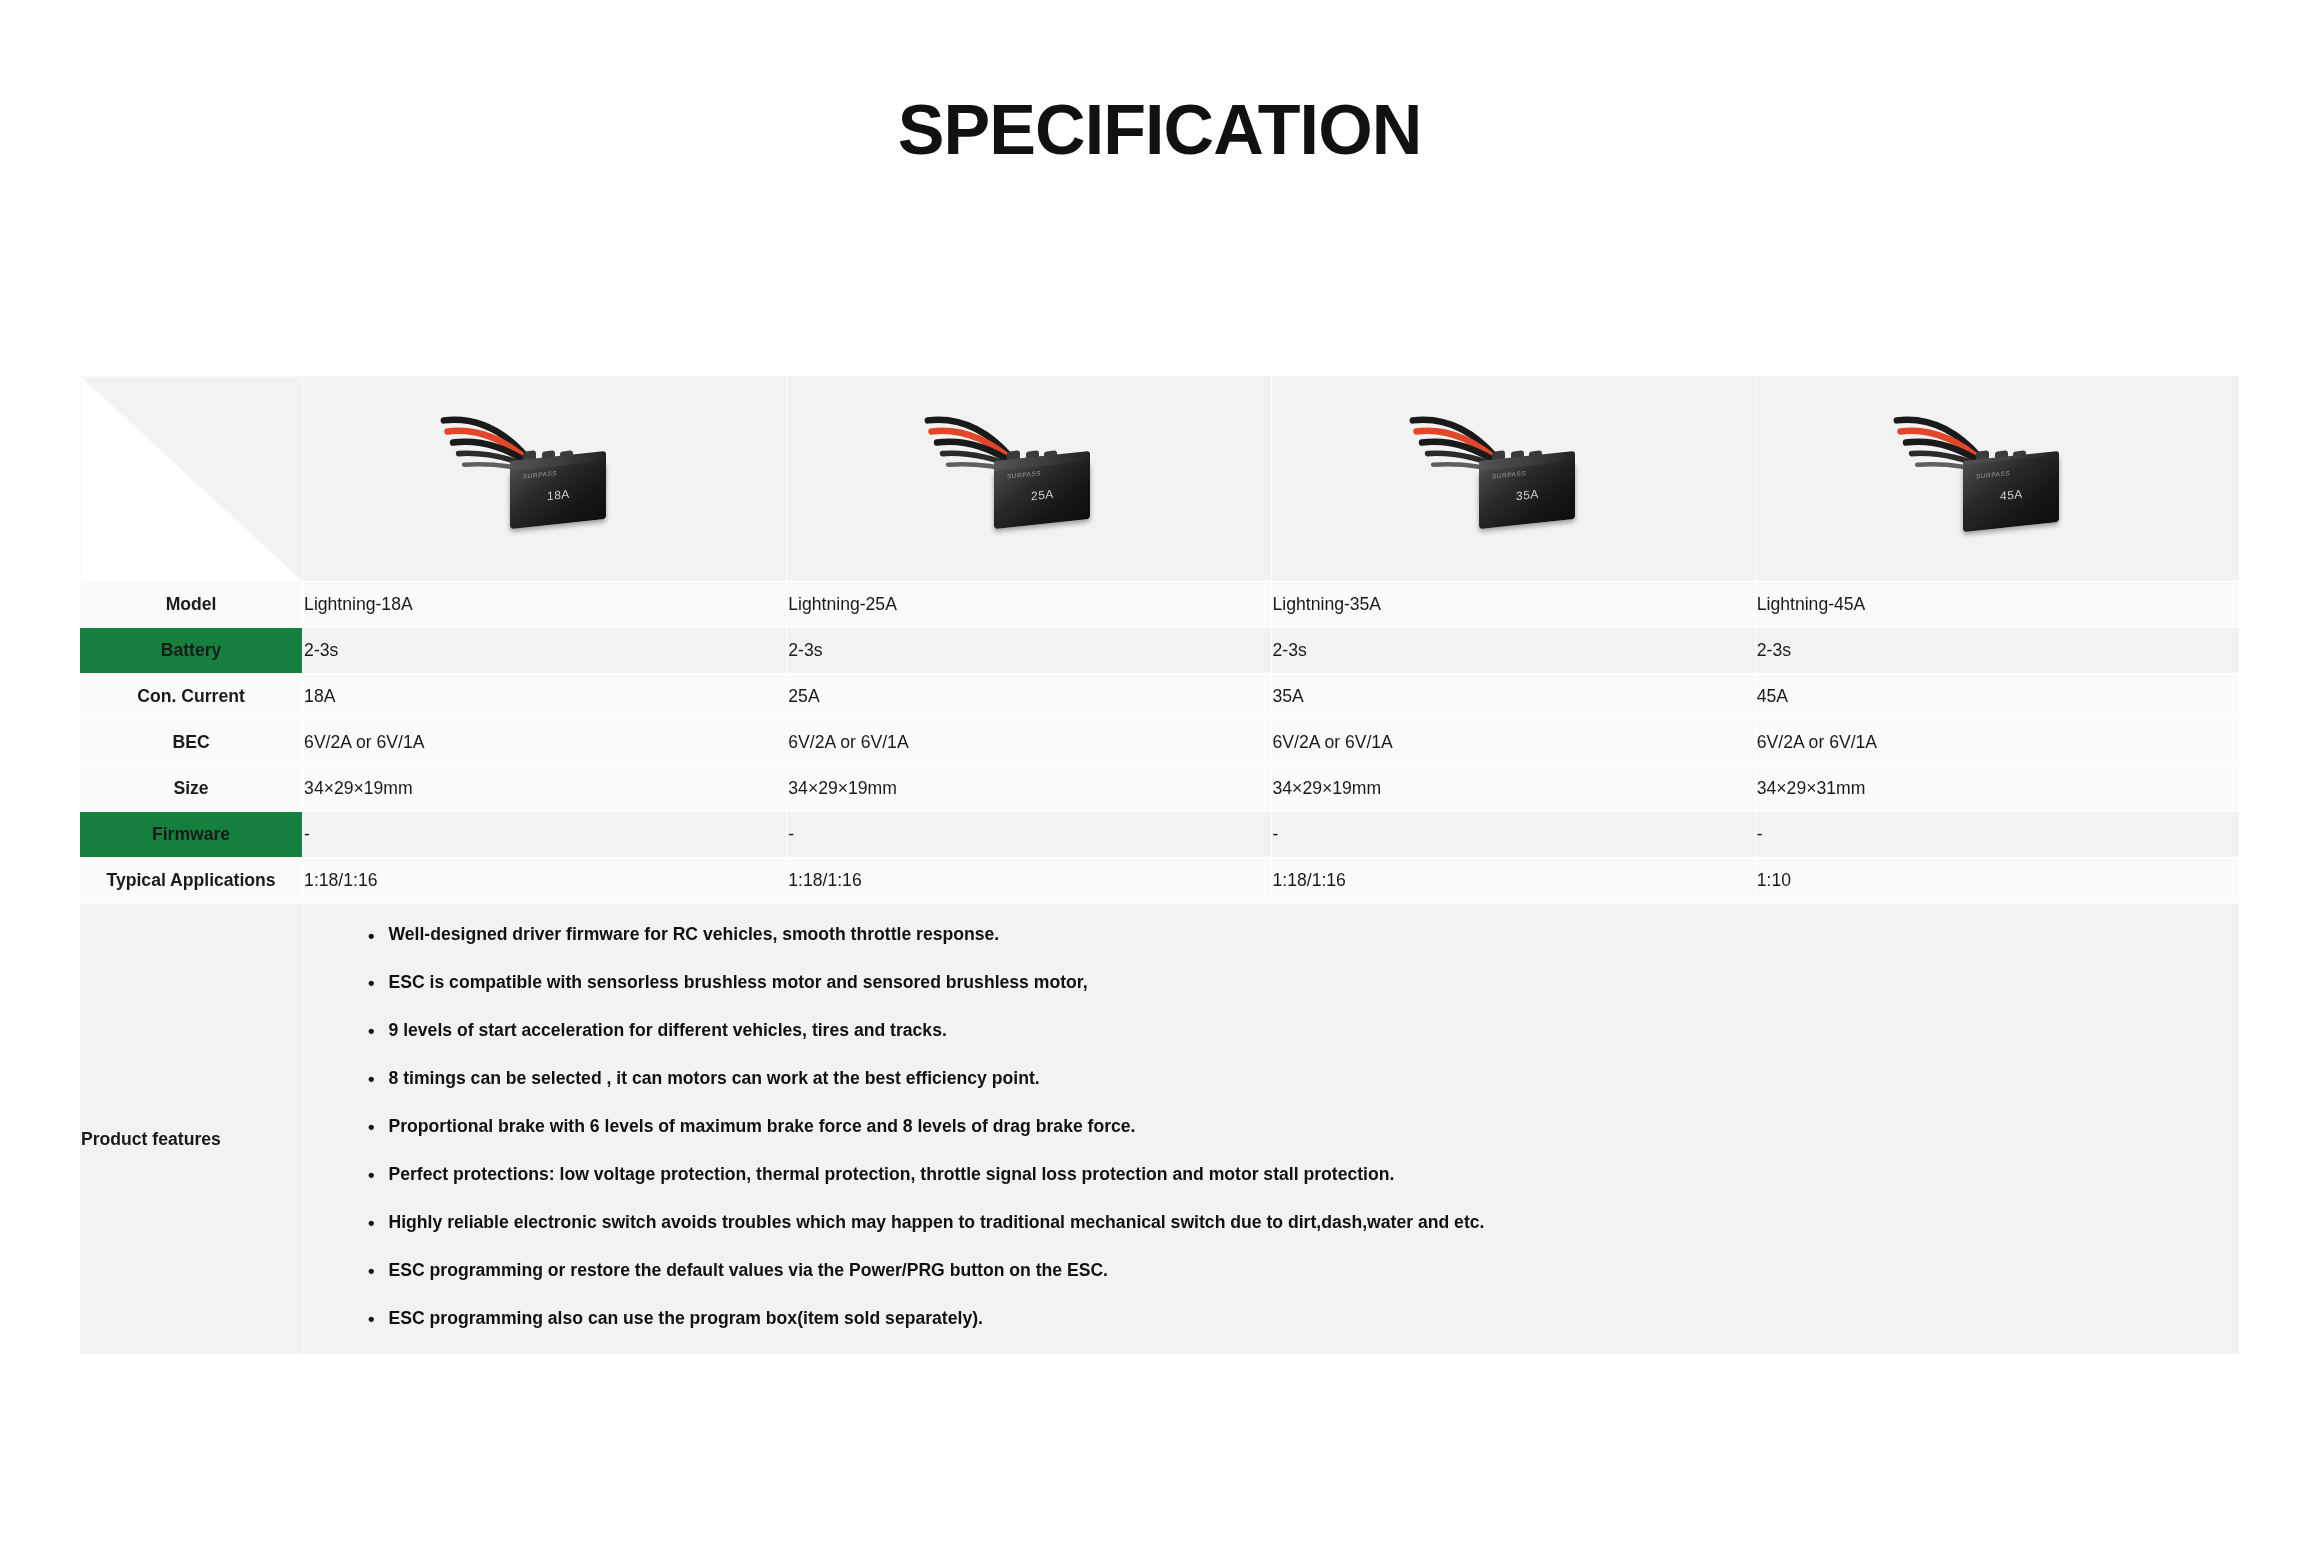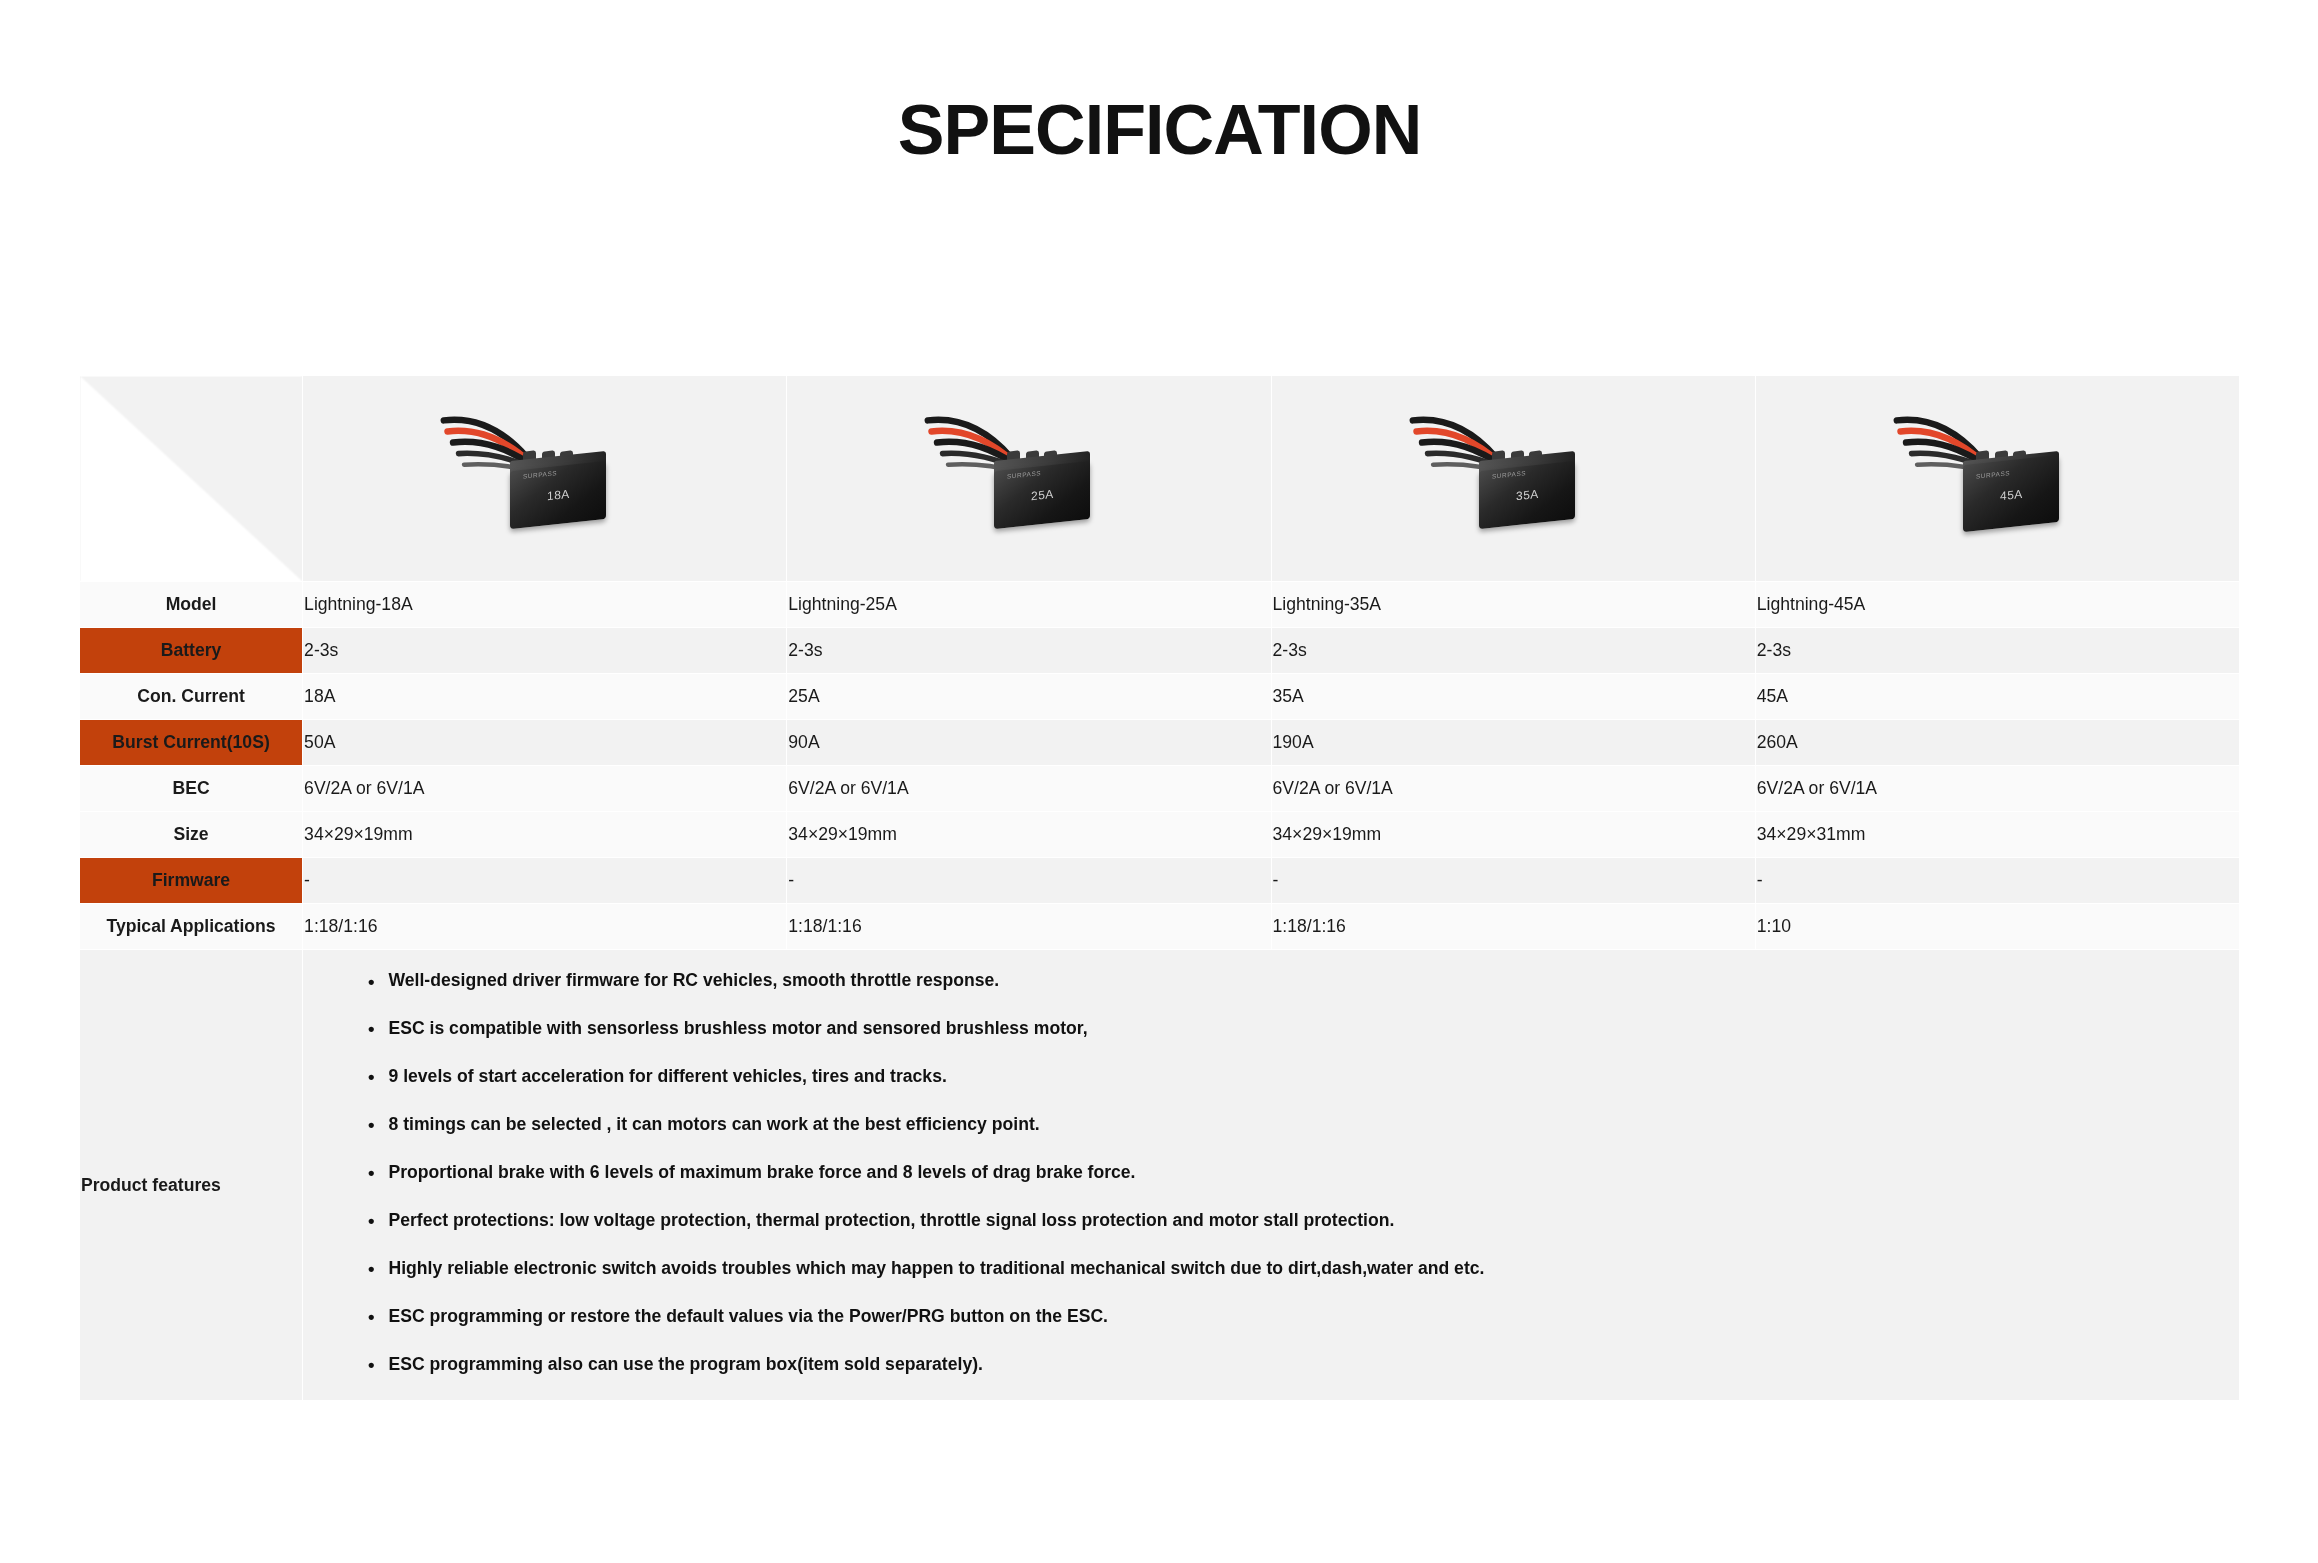--- a/index.html
+++ b/index.html
@@ -117,21 +117,21 @@
     position: absolute;
     left: 85px;
     top: 63px;
     font-size: 6.5px;
     color: #9a9a9a;
     transform: skewY(-6deg);
     letter-spacing: 0.5px;
   }
 
   td.row-label {
-    background: #c2410c;
+    background: #15803d;
     text-align: center;
     font-size: 17.6px;
     font-weight: bold;
     color: #1a1a1a;
     height: 46px;
     padding: 0 5.6px;
   }
   td.row-label.light { background: #fafafa; }
   td.cell {
     background: #fafafa;
@@ -292,27 +292,20 @@
         </tr>
 
         <tr>
           <td class="row-label light">Con. Current</td>
           <td class="cell">18A</td>
           <td class="cell">25A</td>
           <td class="cell">35A</td>
           <td class="cell">45A</td>
         </tr>
 
-        <tr>
-          <td class="row-label">Burst Current(10S)</td>
-          <td class="cell alt">50A</td>
-          <td class="cell alt">90A</td>
-          <td class="cell alt">190A</td>
-          <td class="cell alt">260A</td>
-        </tr>
 
         <tr>
           <td class="row-label light">BEC</td>
           <td class="cell">6V/2A or 6V/1A</td>
           <td class="cell">6V/2A or 6V/1A</td>
           <td class="cell">6V/2A or 6V/1A</td>
           <td class="cell">6V/2A or 6V/1A</td>
         </tr>
 
 

